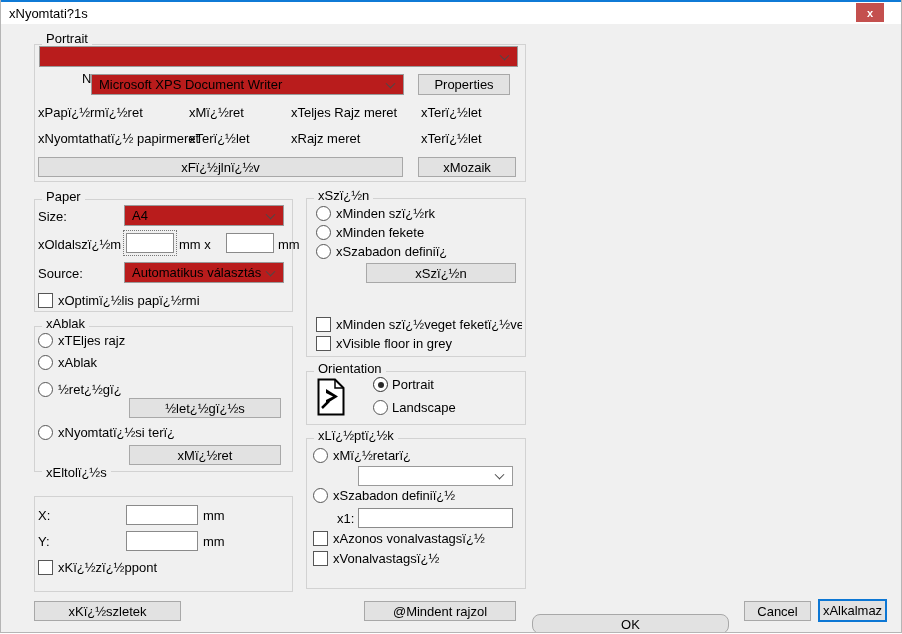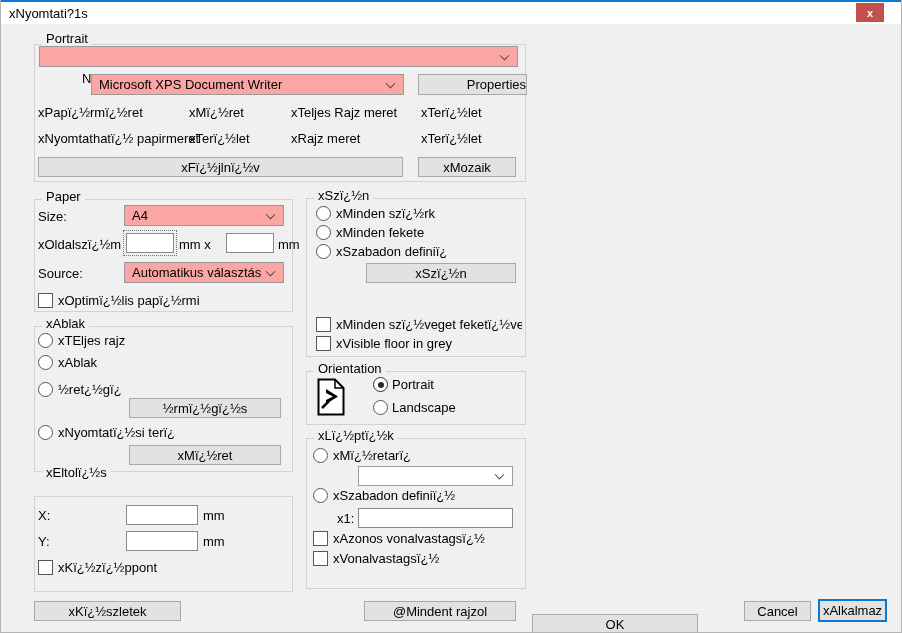--- a/index.html
+++ b/index.html
@@ -8,21 +8,21 @@
   #topline{position:absolute;left:0;top:0;width:100%;height:2px;background:#0f7ad6;}
   #titlebar{position:absolute;left:0;top:2px;width:100%;height:22px;background:#ffffff;}
   #title{position:absolute;left:8px;top:4px;font-size:13px;}
   #closebtn{position:absolute;left:855px;top:3px;width:28px;height:19px;background:#c4504e;color:#fff;
     display:flex;align-items:center;justify-content:center;font-size:11px;font-weight:bold;cursor:default;}
   .group{position:absolute;border:1px solid #d2d2d2;background:transparent;}
   .glabel{position:absolute;font-size:13px;background:#f0f0f0;padding:0 4px;white-space:nowrap;}
   .lbl{position:absolute;font-size:13px;white-space:nowrap;line-height:14px;}
   .btn{position:absolute;background:#e2e2e2;border:1px solid #a8a8a8;display:flex;align-items:center;
     justify-content:center;font-size:13px;box-sizing:border-box;}
-  .combo{position:absolute;background:#fca5a5;border:1px solid #9a9a9a;box-sizing:border-box;
+  .combo{position:absolute;background:#b91c1c;border:1px solid #9a9a9a;box-sizing:border-box;
     display:flex;align-items:center;padding:0 20px 0 7px;font-size:13px;overflow:hidden;white-space:nowrap;}
   .chev{position:absolute;right:9px;top:50%;width:6px;height:6px;border-right:1.5px solid #4a4a4a;
     border-bottom:1.5px solid #4a4a4a;transform:translateY(-70%) rotate(45deg);}
   .tinput{position:absolute;background:#fff;border:1px solid #8a8a8a;box-sizing:border-box;
     font-family:"Liberation Sans",sans-serif;font-size:13px;padding:0 3px;}
   .tinput.focused{outline:1px dotted #777;outline-offset:2px;}
   .radio{position:absolute;width:13px;height:13px;border:1px solid #565656;border-radius:50%;background:#fff;box-sizing:content-box;}
   .radio.checked{border-color:#2f2f2f;}
   .radio.checked::after{content:"";position:absolute;left:3.5px;top:3.5px;width:6px;height:6px;border-radius:50%;background:#2a2a2a;}
   .check{position:absolute;width:13px;height:13px;border:1px solid #565656;background:#fff;box-sizing:content-box;}
@@ -46,21 +46,21 @@
   <div class="combo" style="left:38px;top:46px;width:479px;height:21px;">
     <span></span>
     <span class="chev"></span>
   </div>
 
   <span class="lbl" style="left:37px;top:72px;margin-left:44px;">Name:</span>
   <div class="combo" style="left:90px;top:74px;width:313px;height:21px;">
     <span>Microsoft XPS Document Writer</span>
     <span class="chev"></span>
   </div>
-  <div class="btn" style="left:417px;top:74px;width:109px;height:21px;justify-content:flex-end;">
+  <div class="btn" style="left:417px;top:74px;width:92px;height:21px;">
     <span>Properties</span>
   </div>
 
   <span class="lbl" style="left:37px;top:106px;">xPapï¿½rmï¿½ret</span>
   <span class="lbl" style="left:188px;top:106px;">xMï¿½ret</span>
   <span class="lbl" style="left:290px;top:106px;">xTeljes Rajz meret</span>
   <span class="lbl" style="left:420px;top:106px;">xTerï¿½let</span>
 
   <span class="lbl" style="left:37px;top:132px;">xNyomtathatï¿½ papirmeret</span>
   <span class="lbl" style="left:188px;top:132px;">xTerï¿½let</span>
@@ -104,21 +104,21 @@
   <span class="radio" style="left:37px;top:333px;"></span>
   <span class="lbl" style="left:57px;top:334px;">xTEljes rajz</span>
 
   <span class="radio" style="left:37px;top:355px;"></span>
   <span class="lbl" style="left:57px;top:356px;">xAblak</span>
 
   <span class="radio" style="left:37px;top:382px;"></span>
   <span class="lbl" style="left:57px;top:383px;">½ret¿½gï¿</span>
 
   <div class="btn" style="left:128px;top:398px;width:152px;height:20px;">
-    <span>½rmï¿½gï¿½s</span>
+    <span>½let¿½gï¿½s</span>
   </div>
 
   <span class="radio" style="left:37px;top:425px;"></span>
   <span class="lbl" style="left:57px;top:426px;">xNyomtatï¿½si terï¿</span>
 
   <div class="btn" style="left:128px;top:445px;width:152px;height:20px;">
     <span>xMï¿½ret</span>
   </div>
 
   <div class="group" style="left:33px;top:496px;width:257px;height:94px;"></div>
@@ -196,21 +196,21 @@
 
   <span class="check" style="left:312px;top:551px;"></span>
   <span class="lbl" style="left:332px;top:552px;">xVonalvastagsï¿½</span>
 
   <div class="btn" style="left:33px;top:601px;width:147px;height:20px;">
     <span>xKï¿½szletek</span>
   </div>
   <div class="btn" style="left:363px;top:601px;width:152px;height:20px;">
     <span>@Mindent rajzol</span>
   </div>
-  <div class="btn" style="left:531px;top:614px;width:166px;height:20px;">
+  <div class="btn" style="left:531px;top:614px;width:197px;height:20px;border-radius:8px;">
     <span>OK</span>
   </div>
   <div class="btn" style="left:743px;top:601px;width:67px;height:20px;">
     <span>Cancel</span>
   </div>
   <div class="btn" style="left:817px;top:599px;width:69px;height:23px;border:2px solid #0d77d4;">
     <span>xAlkalmaz</span>
   </div>
 </div>
 

